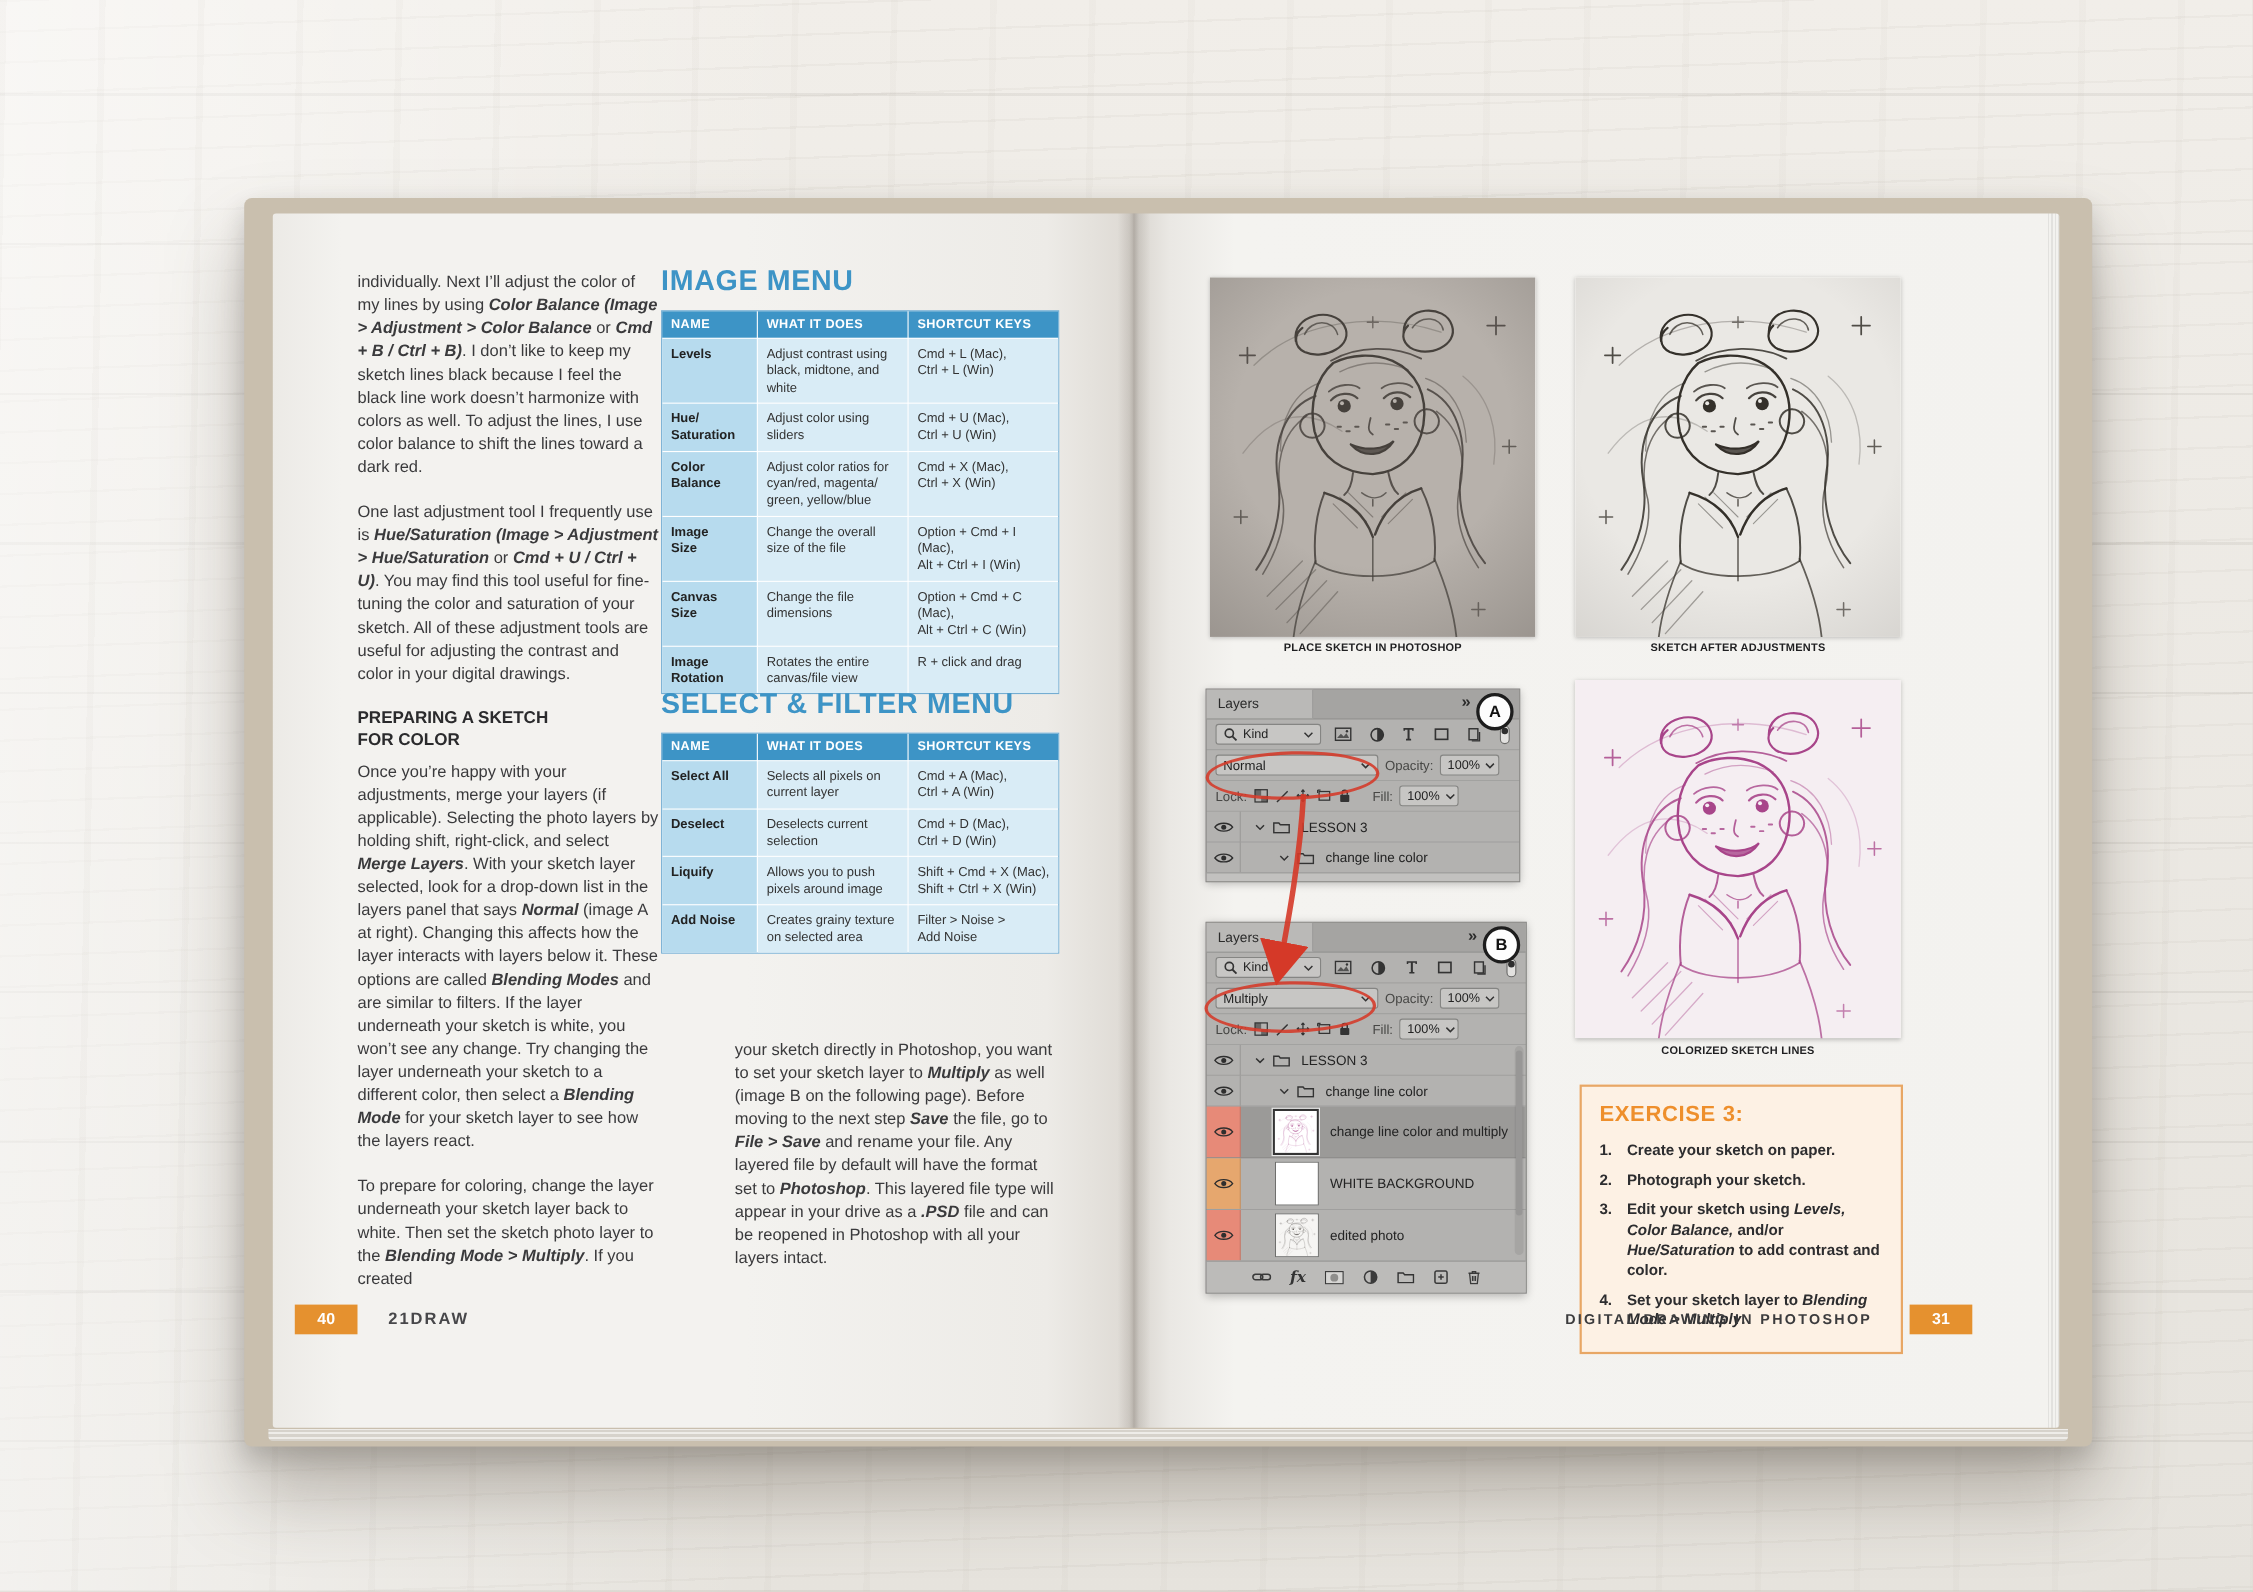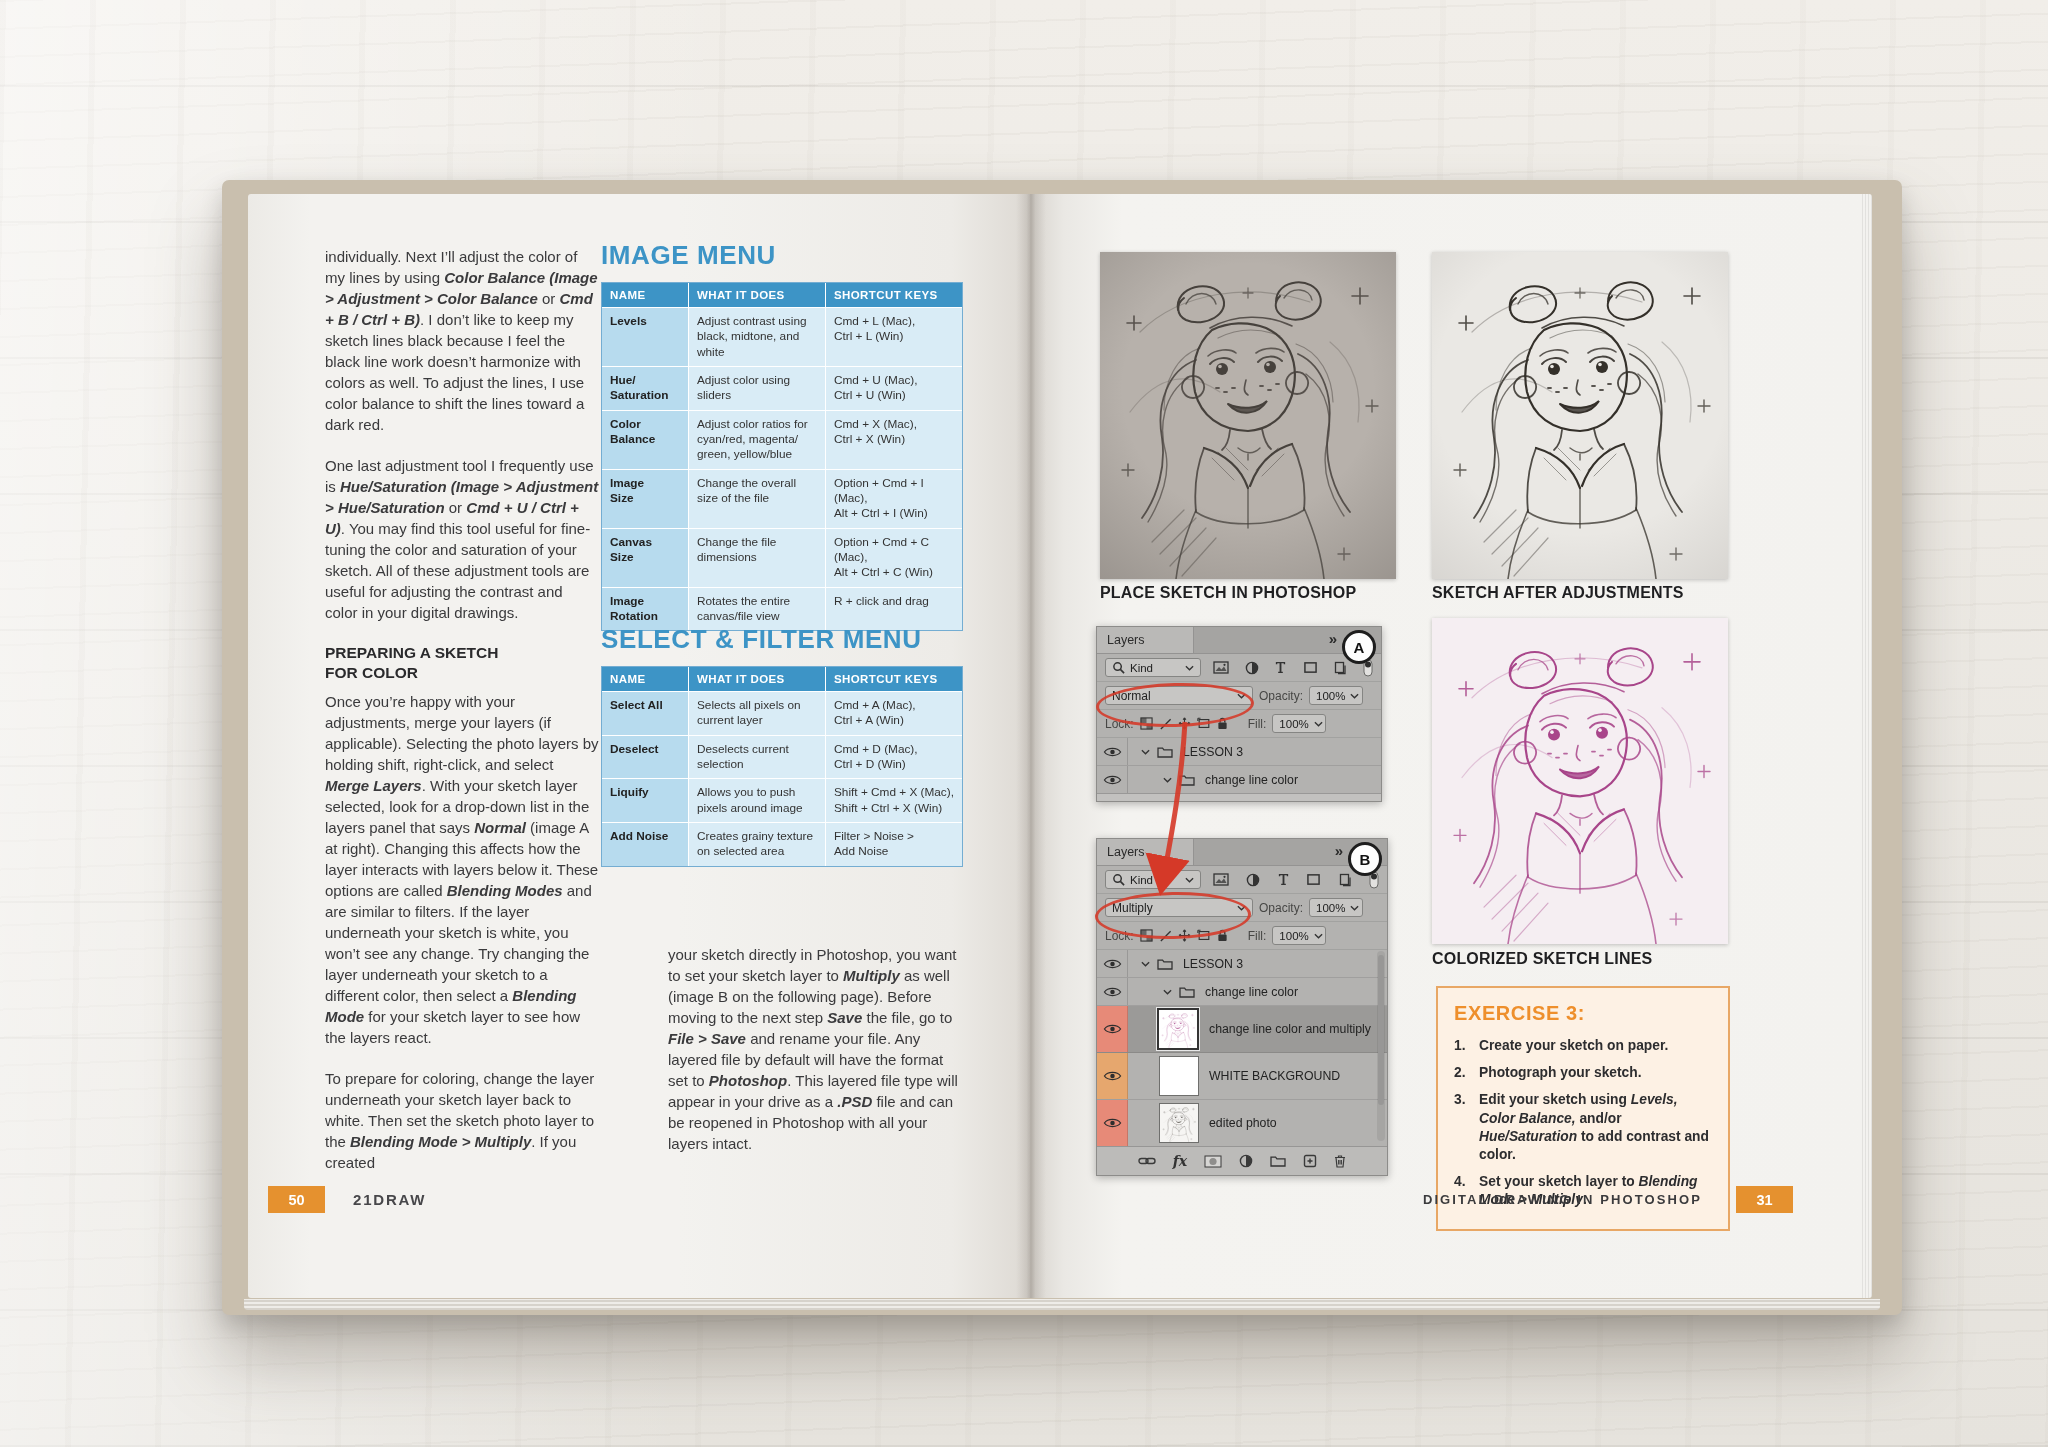--- a/index.html
+++ b/index.html
@@ -47,21 +47,21 @@
   .page-tab{position:absolute;width:57px;height:27px;background:#e5912f;color:#fff;
     font-weight:700;font-size:14.5px;display:flex;align-items:center;justify-content:center;}
   .brand{position:absolute;font-weight:700;font-size:15px;letter-spacing:1.8px;color:#47474a;}
   .rfooter{position:absolute;font-weight:600;font-size:13px;letter-spacing:2.1px;color:#3b3b3d;text-align:right;}
   
   .fig{position:absolute;box-shadow:0 1px 4px rgba(0,0,0,.22);overflow:hidden;}
   .fig svg{display:block;width:100%;height:100%;}
   .fig .vignette{position:absolute;inset:0;pointer-events:none;
     background:radial-gradient(circle at 50% 42%, rgba(0,0,0,0) 52%, rgba(55,50,45,.22));}
   .fig.light .vignette{background:radial-gradient(circle at 50% 42%, rgba(0,0,0,0) 60%, rgba(55,50,45,.10));}
-  .figcap{position:absolute;font-weight:700;font-size:16px;color:#1f1f21;letter-spacing:.2px;}
+  .figcap{position:absolute;font-weight:700;font-size:10px;color:#1f1f21;text-align:center;letter-spacing:.2px;}
   
   .ps-panel{position:absolute;background:#b3b2b0;border:1px solid #8d8c8a;color:#2c2c2c;
     box-shadow:0 2px 8px rgba(0,0,0,.28);box-sizing:border-box;}
   .ps-tabbar{height:26px;background:#a5a4a2;display:flex;align-items:stretch;border-bottom:1px solid #949392;position:relative;}
   .ps-tab{width:86px;background:#bab9b7;display:flex;align-items:center;padding-left:10px;
     font-size:12.5px;font-weight:500;color:#2b2b2b;border-right:1px solid #949392;}
   .ps-menu{position:absolute;right:44px;top:3px;font-size:15px;font-weight:700;color:#2b2b2b;}
   .ps-badge{position:absolute;right:5px;top:3px;width:28px;height:28px;border:3px solid #1d1d1d;border-radius:50%;
     background:#fdfdfd;display:flex;align-items:center;justify-content:center;font-weight:800;font-size:15px;color:#111;z-index:6;}
   .ps-row{height:27px;display:flex;align-items:center;padding:0 8px;gap:6px;border-bottom:1px solid rgba(0,0,0,.09);}
@@ -200,21 +200,21 @@
           <div class="t-td c1">Creates grainy texture on selected area</div>
           <div class="t-td c2">Filter &gt; Noise &gt;
 Add Noise</div>
         </div>
       </div>
 
     <div class="bodytext" style="position:absolute;left:446px;top:764px;width:295px;">
       <p><span>your sketch directly in Photoshop, you want to set your sketch layer to </span><span class="r-bi">Multiply</span><span> as well (image B on the following page). Before moving to the next step </span><span class="r-bi">Save</span><span> the file, go to </span><span class="r-bi">File &gt; Save</span><span> and rename your file. Any layered file by default will have the format set to </span><span class="r-bi">Photoshop</span><span>. This layered file type will appear in your drive as a </span><span class="r-bi">.PSD</span><span> file and can be reopened in Photoshop with all your layers intact.</span></p>
     </div>
 
-    <div class="page-tab" style="left:46px;top:1006px;">50</div>
+    <div class="page-tab" style="left:46px;top:1006px;">40</div>
     <div class="brand" style="left:131px;top:1011px;">21DRAW</div>
 
     <div class="fig" style="left:878px;top:72px;width:296px;height:327px;">
       <span style="display:block;width:100%;height:100%;">
           <svg viewBox="0 0 296 327" preserveAspectRatio="none">
     <rect width="296" height="327" fill="#b7b1ab"></rect>
     <g fill="none" stroke="#46413c" stroke-linecap="round">
               <path d="M40 80 C80 40 150 30 210 50" stroke-opacity="0.3" stroke-width="1.2"></path>
               <path d="M30 160 C60 120 90 120 120 140" stroke-opacity="0.25" stroke-width="1.2"></path>
               <path d="M230 90 C255 110 262 140 258 170" stroke-opacity="0.25" stroke-width="1.2"></path>

